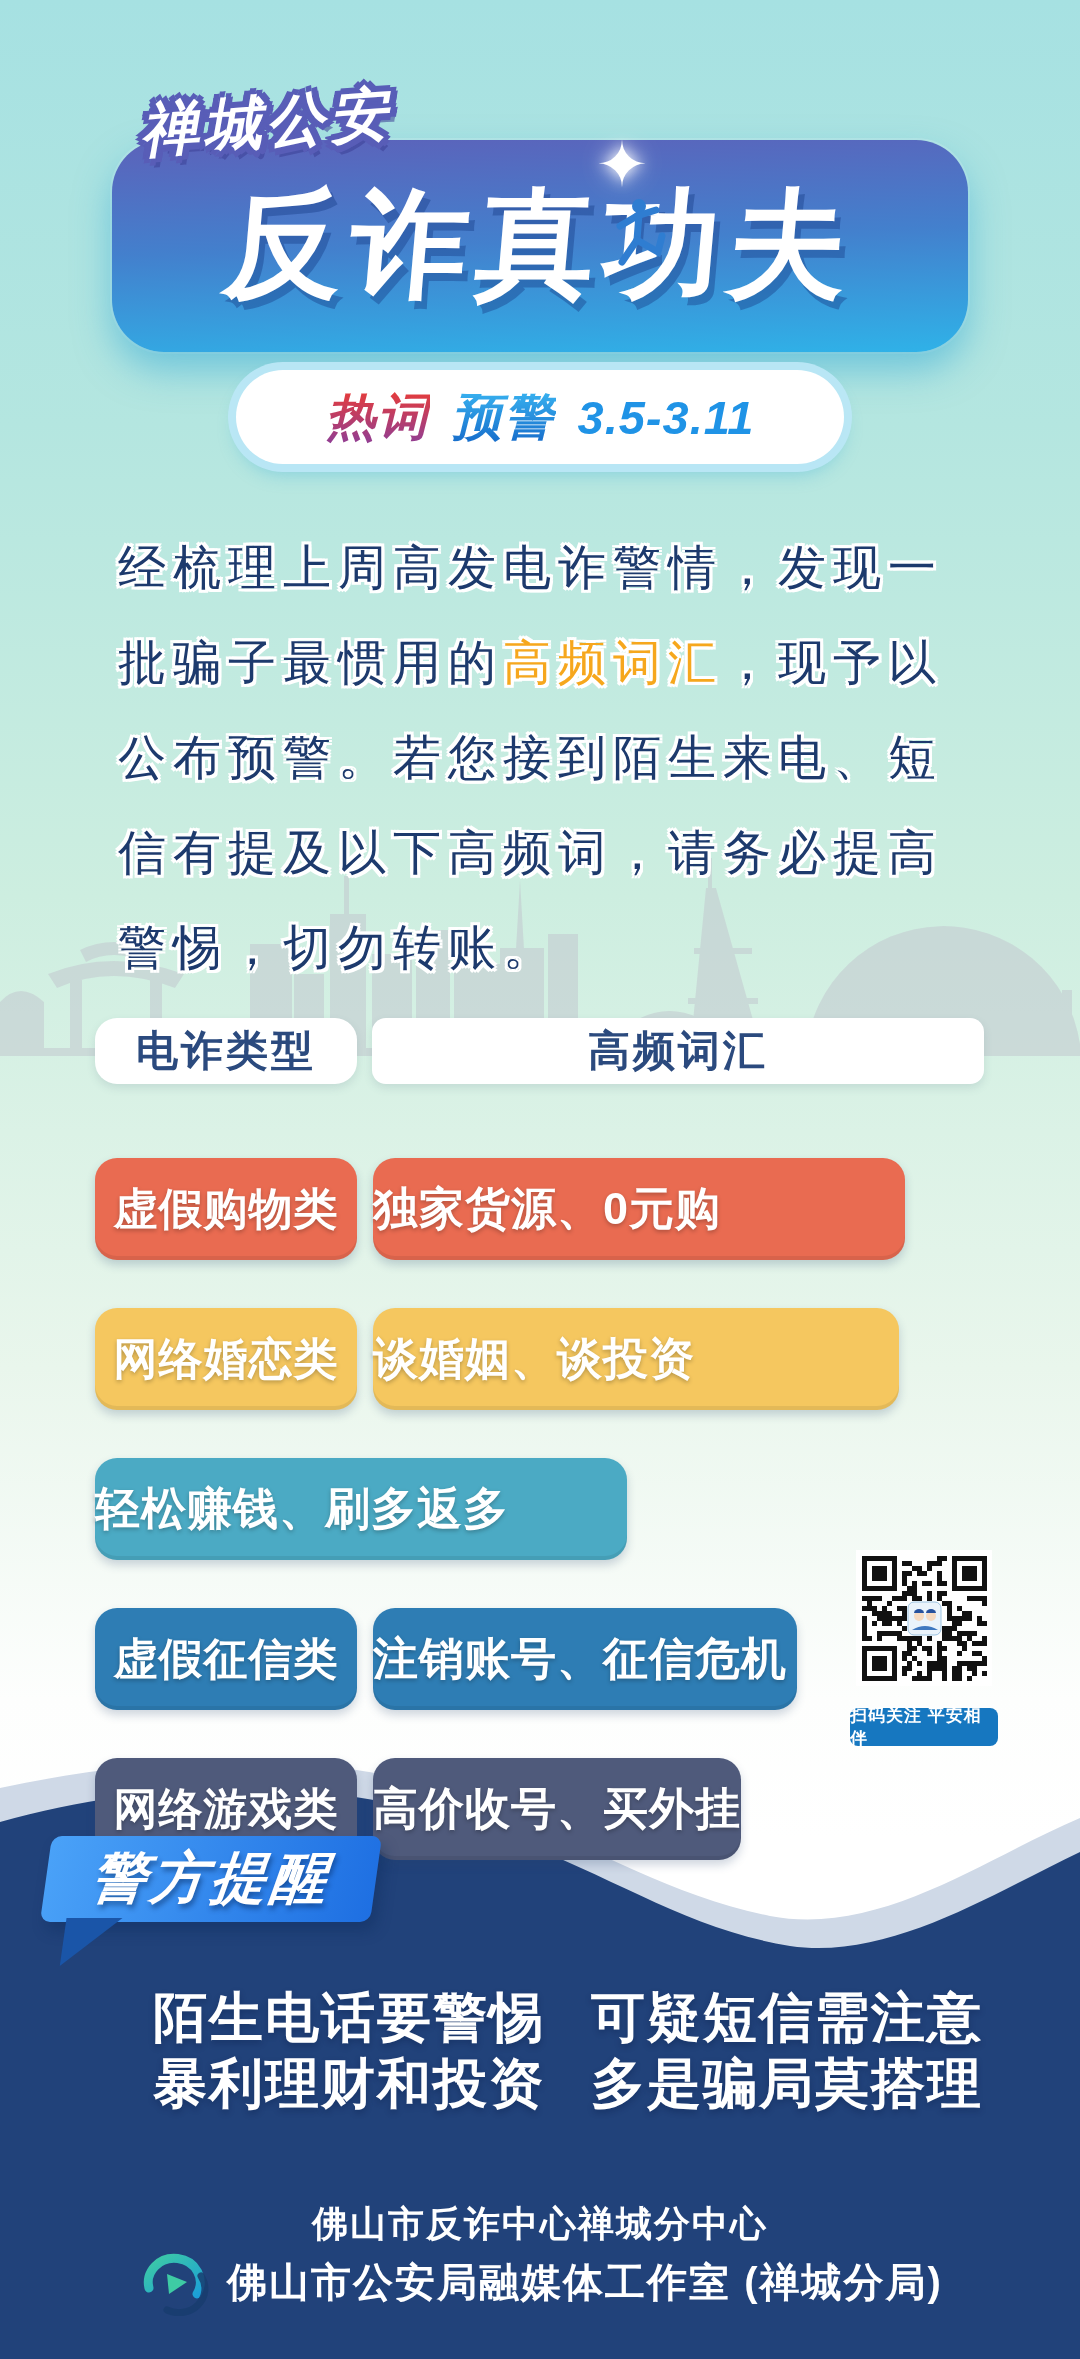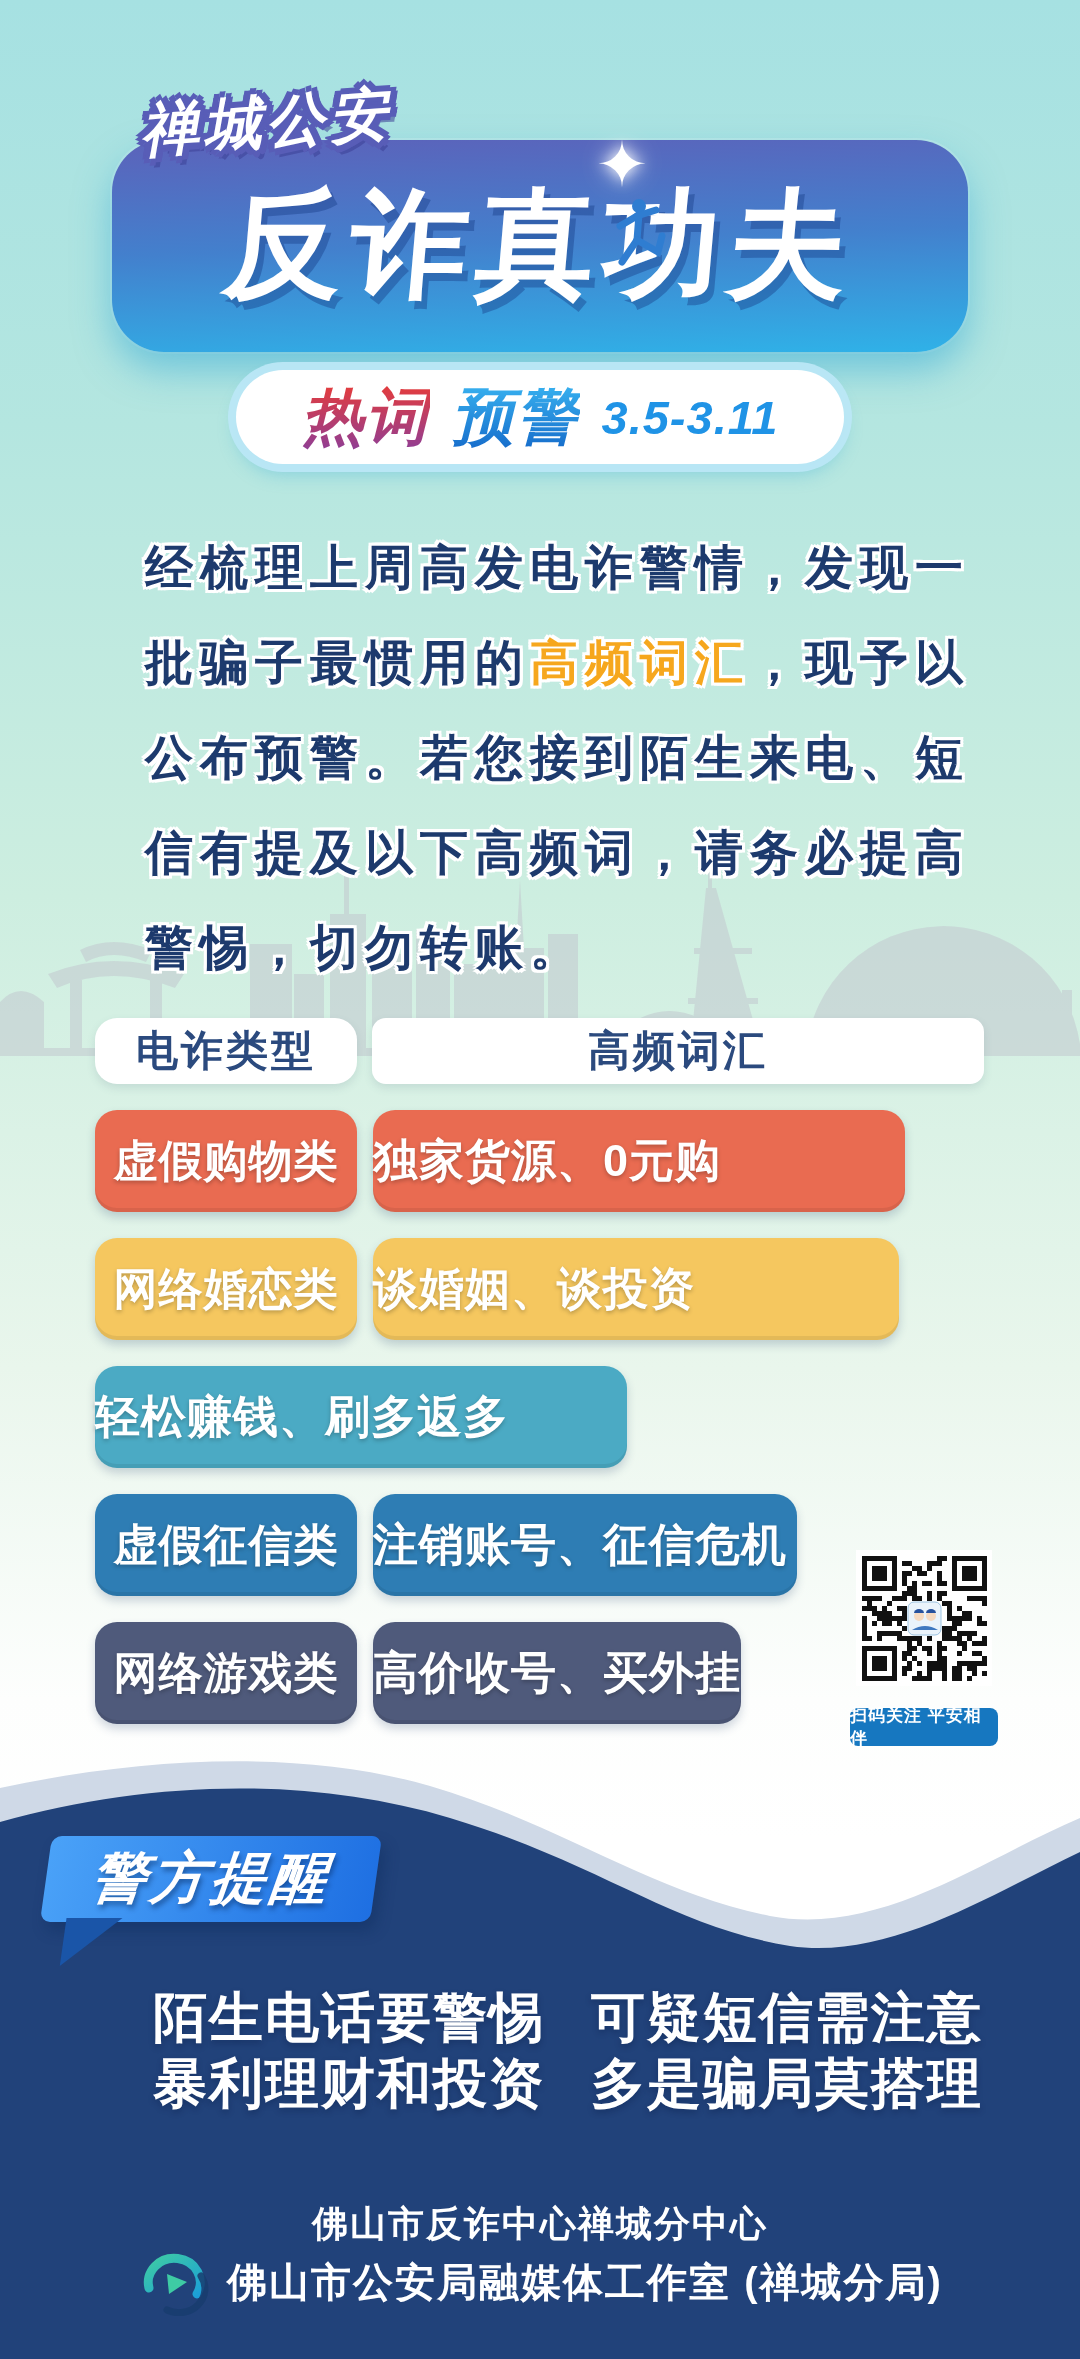--- a/index.html
+++ b/index.html
@@ -17,44 +17,44 @@
     box-shadow:0 18px 36px rgba(44,166,214,.5),0 0 0 2px rgba(255,255,255,.18);
     display:flex;align-items:center;justify-content:center;}
   .main-title{font-size:118px;font-weight:900;color:#fff;letter-spacing:8px;transform:skewX(-5deg);
     text-shadow:6px 8px 0 rgba(23,62,135,.42);white-space:nowrap;}
   .sparkle{left:596px;top:128px;font-size:62px;color:#fff;z-index:3;
     text-shadow:0 0 14px rgba(255,255,255,.95),0 0 26px rgba(255,255,255,.8);}
   .kungfu{left:612px;top:196px;z-index:3;}
   .sub-pill{left:236px;top:370px;width:608px;height:94px;background:#fff;border-radius:50px;z-index:2;
     box-shadow:0 0 0 8px rgba(186,231,246,.95),0 10px 18px rgba(44,166,214,.35);
     display:flex;align-items:center;justify-content:center;gap:22px;}
-  .sub-hot,.sub-warn{font-size:62px;font-weight:900;font-style:italic;letter-spacing:2px;
+  .sub-hot,.sub-warn{font-size:50px;font-weight:900;font-style:italic;letter-spacing:2px;
     -webkit-background-clip:text;background-clip:text;color:transparent;}
   .sub-hot{background-image:linear-gradient(180deg,#e63c3a 10%,#8a3e9b 95%);}
   .sub-warn{background-image:linear-gradient(180deg,#38b2f0 10%,#1467c8 95%);}
   .sub-date{font-size:47px;font-weight:900;font-style:italic;color:#1f93e6;letter-spacing:1px;
     text-shadow:2px 2px 0 rgba(255,255,255,.9);}
 
   
-  .intro{left:118px;top:520px;width:852px;font-size:48px;font-weight:700;color:#1d3a6d;
+  .intro{left:118px;top:520px;width:852px;font-size:48px;font-weight:400;color:#1d3a6d;
     letter-spacing:7px;line-height:95px;z-index:2;
-    text-shadow:-3px -3px 0 #fff,3px -3px 0 #fff,-3px 3px 0 #fff,3px 3px 0 #fff,0 -3px 0 #fff,0 3px 0 #fff,-3px 0 0 #fff,3px 0 0 #fff;margin-left:27px;}
+    text-shadow:-3px -3px 0 #fff,3px -3px 0 #fff,-3px 3px 0 #fff,3px 3px 0 #fff,0 -3px 0 #fff,0 3px 0 #fff,-3px 0 0 #fff,3px 0 0 #fff;}
   .intro .hl{color:#f6a71d;}
 
   
   .skyline{left:0;top:852px;z-index:0;opacity:.6;}
 
   
   .thead-cell{height:66px;background:#fff;border-radius:14px;display:flex;align-items:center;justify-content:center;
     font-size:42px;font-weight:900;color:#2b4a7e;letter-spacing:3px;z-index:2;
     box-shadow:0 4px 8px rgba(90,110,130,.16);}
   .thead-left{left:95px;top:1018px;width:262px;border-radius:22px;}
   .thead-right{left:372px;top:1018px;width:612px;}
   .rows{left:95px;top:1110px;width:900px;z-index:2;}
-  .row{display:flex;gap:16px;margin-bottom:26px;height:102px;}
+  .row{display:flex;gap:16px;margin-bottom:26px;height:102px;margin-top:48px;}
   .cell{border-radius:22px;color:#fff;font-weight:900;display:flex;align-items:center;
     text-shadow:0 2px 4px rgba(0,0,0,.25);box-shadow:0 5px 10px rgba(40,70,110,.22),inset 0 -4px 0 rgba(0,0,0,.07);}
   .cell-type{width:262px;font-size:44px;justify-content:center;letter-spacing:1px;}
   .cell-words{font-size:45px;letter-spacing:1px;}
 
   
   .qr-box{left:856px;top:1550px;width:136px;height:136px;background:#fff;display:flex;align-items:center;justify-content:center;z-index:2;}
   .qr-label{left:850px;top:1708px;width:148px;height:38px;background:#1677c0;border-radius:8px;z-index:2;
     display:flex;align-items:center;justify-content:center;color:#fff;font-size:17px;font-weight:700;letter-spacing:1px;}
 

